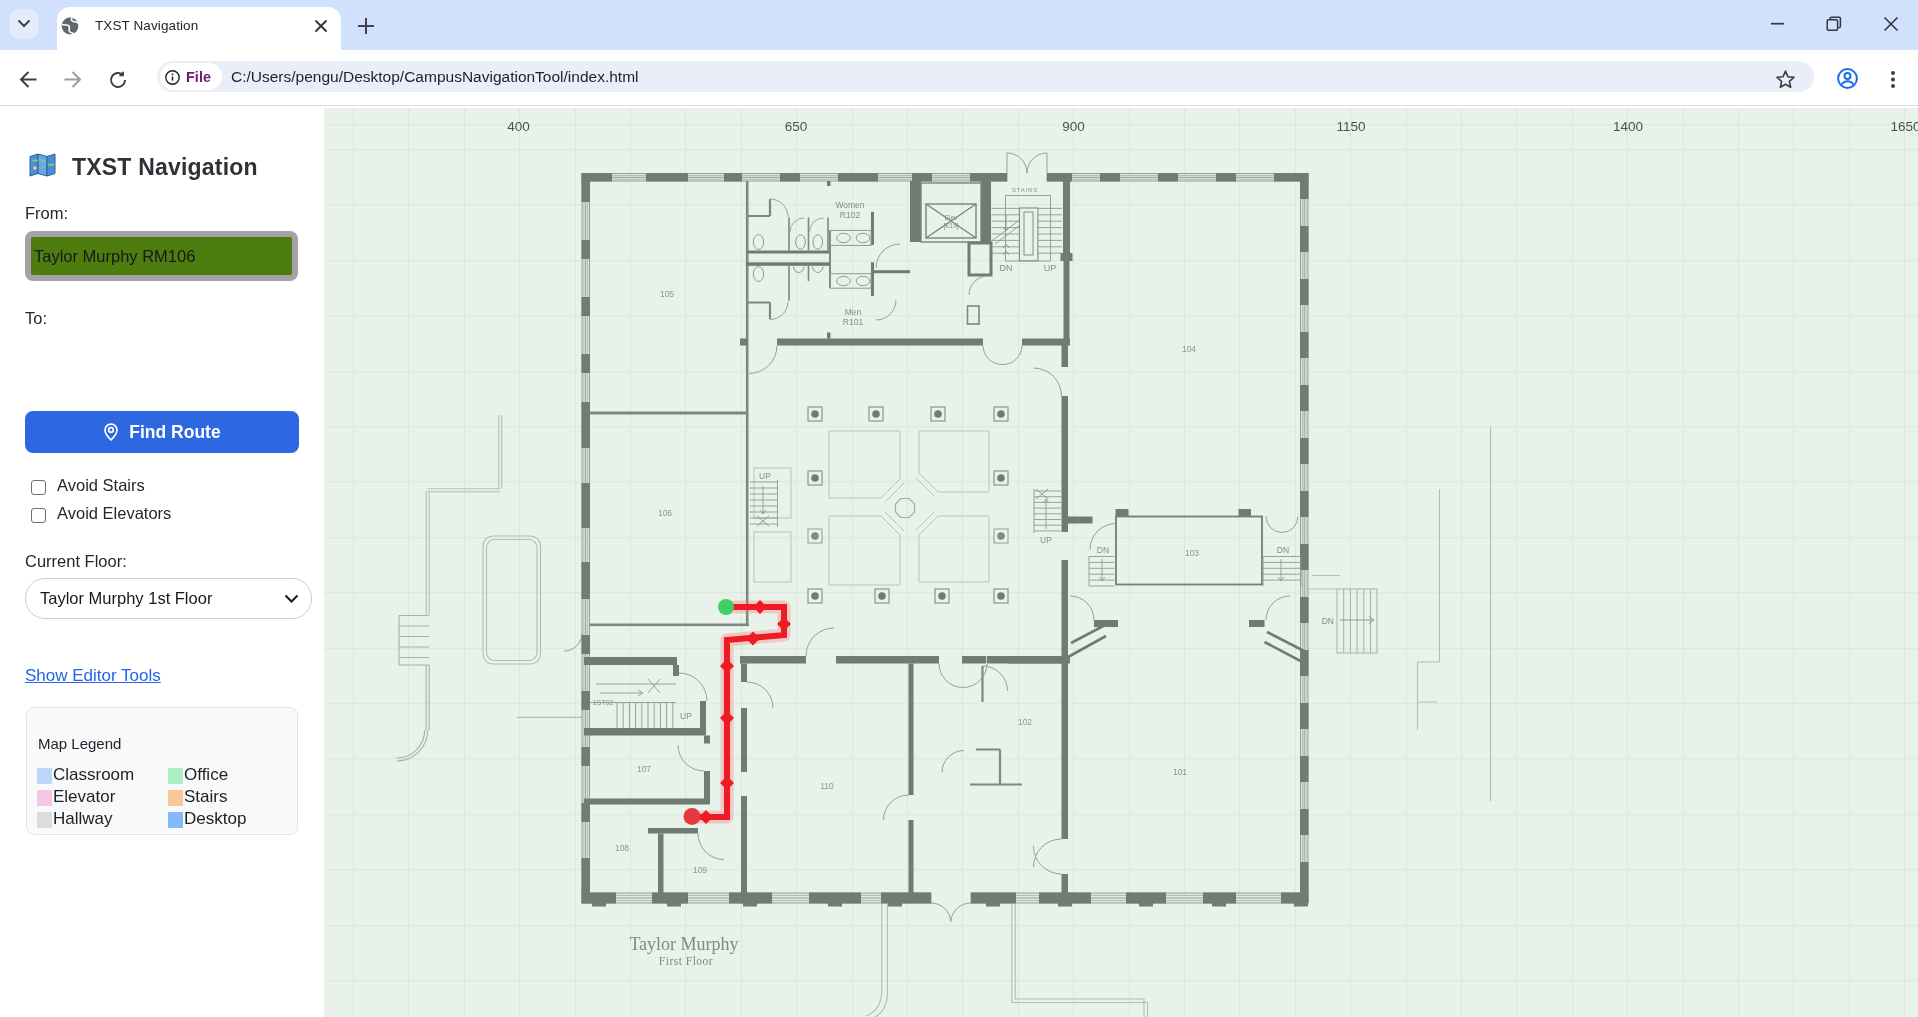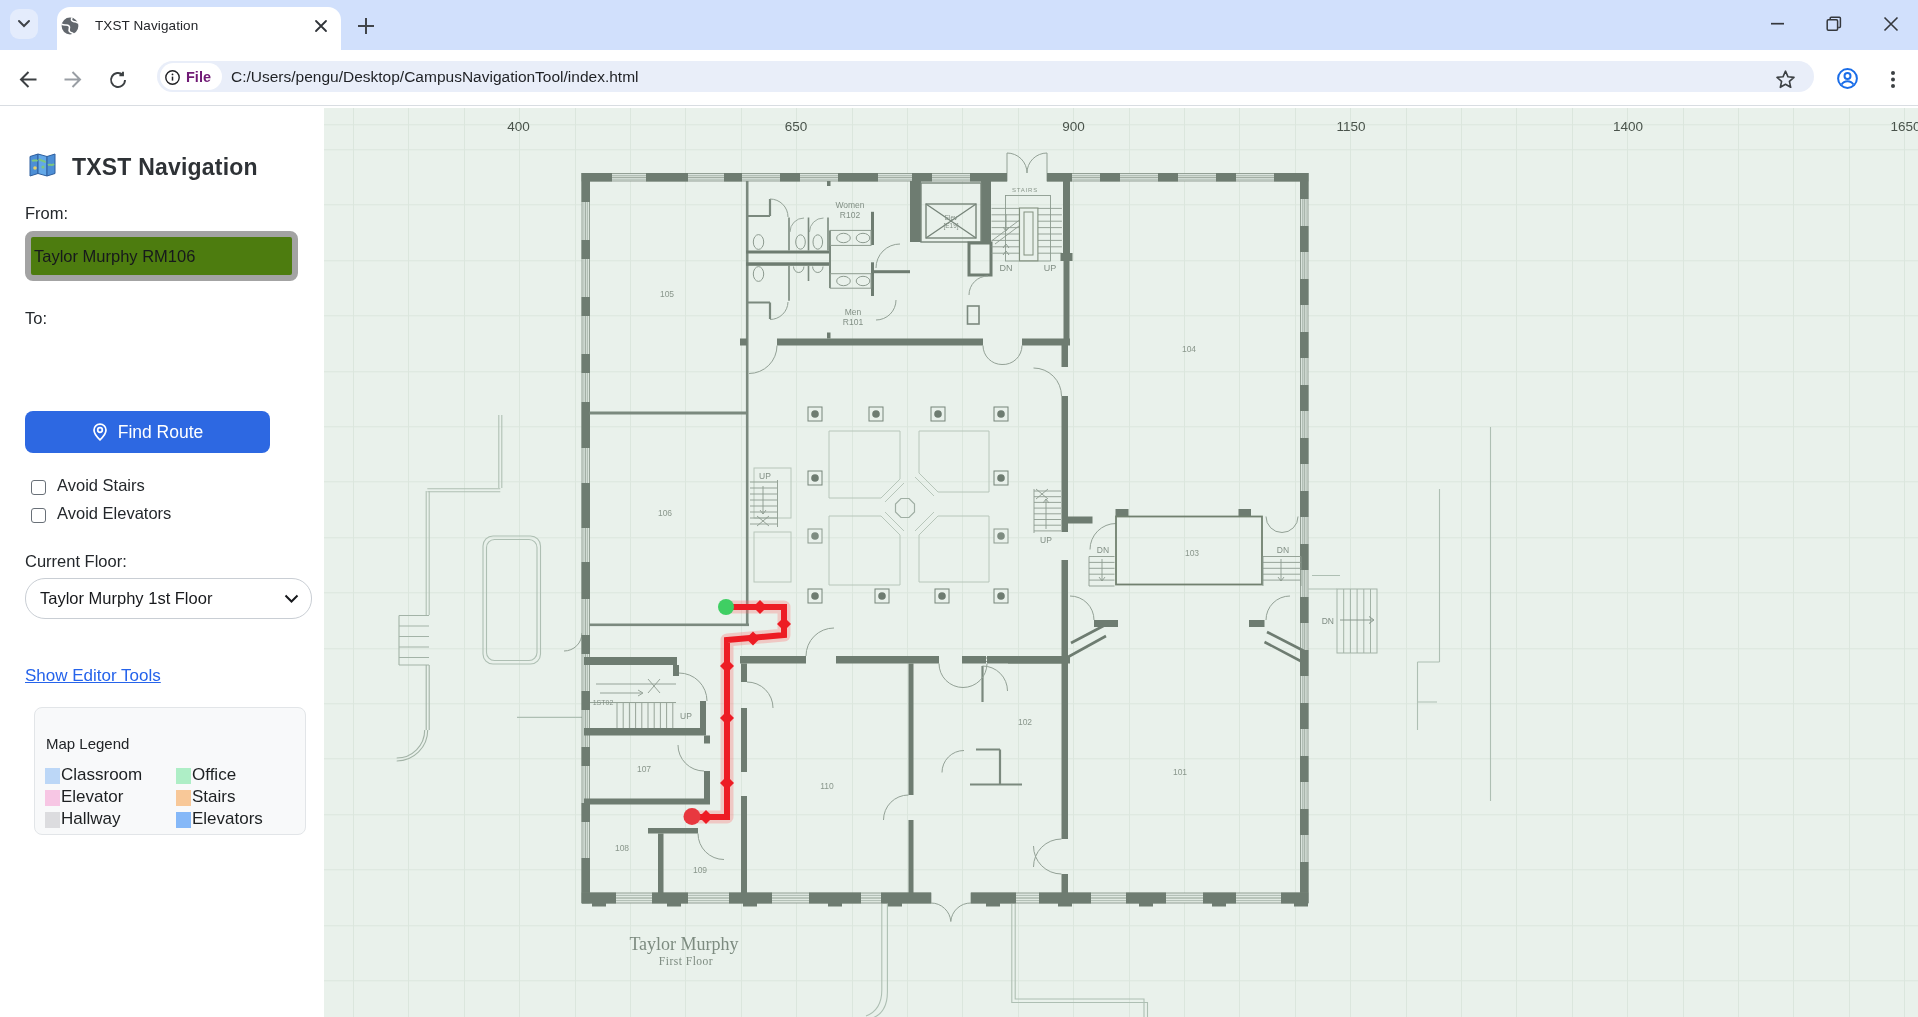--- a/index.html
+++ b/index.html
@@ -14,28 +14,28 @@
   #toolbar{position:absolute;left:0;top:50px;width:1918px;height:55px;background:#fff;border-bottom:1px solid #d9dde2;}
   #omnibox{position:absolute;left:157px;top:61px;width:1657px;height:31px;border-radius:16px;background:#e9eef9;}
   #filechip{position:absolute;left:160px;top:63px;width:62px;height:27px;border-radius:14px;background:#fff;}
   #filetext{position:absolute;left:186px;top:69px;font-size:14.5px;font-weight:bold;color:#701a75;}
   #urltext{position:absolute;left:231px;top:68px;font-size:15.5px;color:#1f2125;}
   
   #sidebar{position:absolute;left:0;top:106px;width:324px;height:911px;background:#fff;}
   .lbl{position:absolute;left:25px;font-size:16.5px;color:#24282c;}
   .inputbox{position:absolute;left:25px;width:258px;height:38px;border:6px solid #a3a3a3;border-radius:8px;
     font-size:16.5px;color:#17191c;line-height:38px;padding-left:3px;background:#4d7c0f;}
-  #findbtn{position:absolute;left:25px;top:305px;width:245px;height:42px;background:#2d68e2;border-radius:8px;
-    color:#fff;font-size:17.5px;font-weight:normal;text-align:center;line-height:42px;}
+  #findbtn{position:absolute;left:25px;top:305px;width:274px;height:42px;background:#2d68e2;border-radius:8px;
+    color:#fff;font-size:17.5px;font-weight:bold;text-align:center;line-height:42px;}
   .cbox{position:absolute;left:31px;width:12.5px;height:12.5px;border:1.6px solid #697078;border-radius:3px;background:#fff;}
   .cblbl{position:absolute;left:57px;font-size:16.5px;color:#24282c;}
   #selbox{position:absolute;left:25px;top:472px;width:271px;height:39px;border:1px solid #c9ced4;border-radius:20px;
     font-size:16.5px;color:#17191c;line-height:39px;padding-left:14px;background:#fff;}
   #editlink{position:absolute;left:25px;top:560px;font-size:17px;color:#2563eb;text-decoration:underline;}
-  #legend{position:absolute;left:34px;top:601px;width:270px;height:126px;background:#f8f9fa;
+  #legend{position:absolute;left:26px;top:601px;width:270px;height:126px;background:#f8f9fa;
     border:1px solid #e2e5e8;border-radius:8px;}
   .sw{position:absolute;width:15.5px;height:15.5px;}
   .lgt{position:absolute;font-size:17px;color:#1d2022;}
   
   #map{position:absolute;left:324px;top:108px;width:1594px;height:911px;background:#e9f1eb;
     background-image:repeating-linear-gradient(90deg,#dbe6dd 0 1px,transparent 1px 55.4px),
       repeating-linear-gradient(180deg,#dbe6dd 0 1px,transparent 1px 55.4px);
     background-position:29px 0,0 41.3px;}
   #plan{position:absolute;left:0;top:0;}
 </style>
@@ -173,21 +173,21 @@
 <div class="sw" style="left:9.5px;top:82px;background:#f7c6e4"></div>
 <div class="lgt" style="left:26px;top:79px">Elevator</div>
 
 <div class="sw" style="left:140.5px;top:82px;background:#f8c898"></div>
 <div class="lgt" style="left:157px;top:79px">Stairs</div>
 
 <div class="sw" style="left:9.5px;top:104px;background:#dcdcdf"></div>
 <div class="lgt" style="left:26px;top:101px">Hallway</div>
 
 <div class="sw" style="left:140.5px;top:104px;background:#85b8f8"></div>
-<div class="lgt" style="left:157px;top:101px">Elevators</div>
+<div class="lgt" style="left:157px;top:101px">Desktop</div>
 </div>
 </div>
 
 <div id="map">
 <svg id="plan" width="1594" height="911" viewBox="324 106 1594 911" font-family="Liberation Sans, sans-serif">
 
 <g fill="#49534b" font-size="13.5" text-anchor="middle">
 <text x="518.5" y="129">400</text>
         <text x="796" y="129">650</text>
         <text x="1073.5" y="129">900</text>

